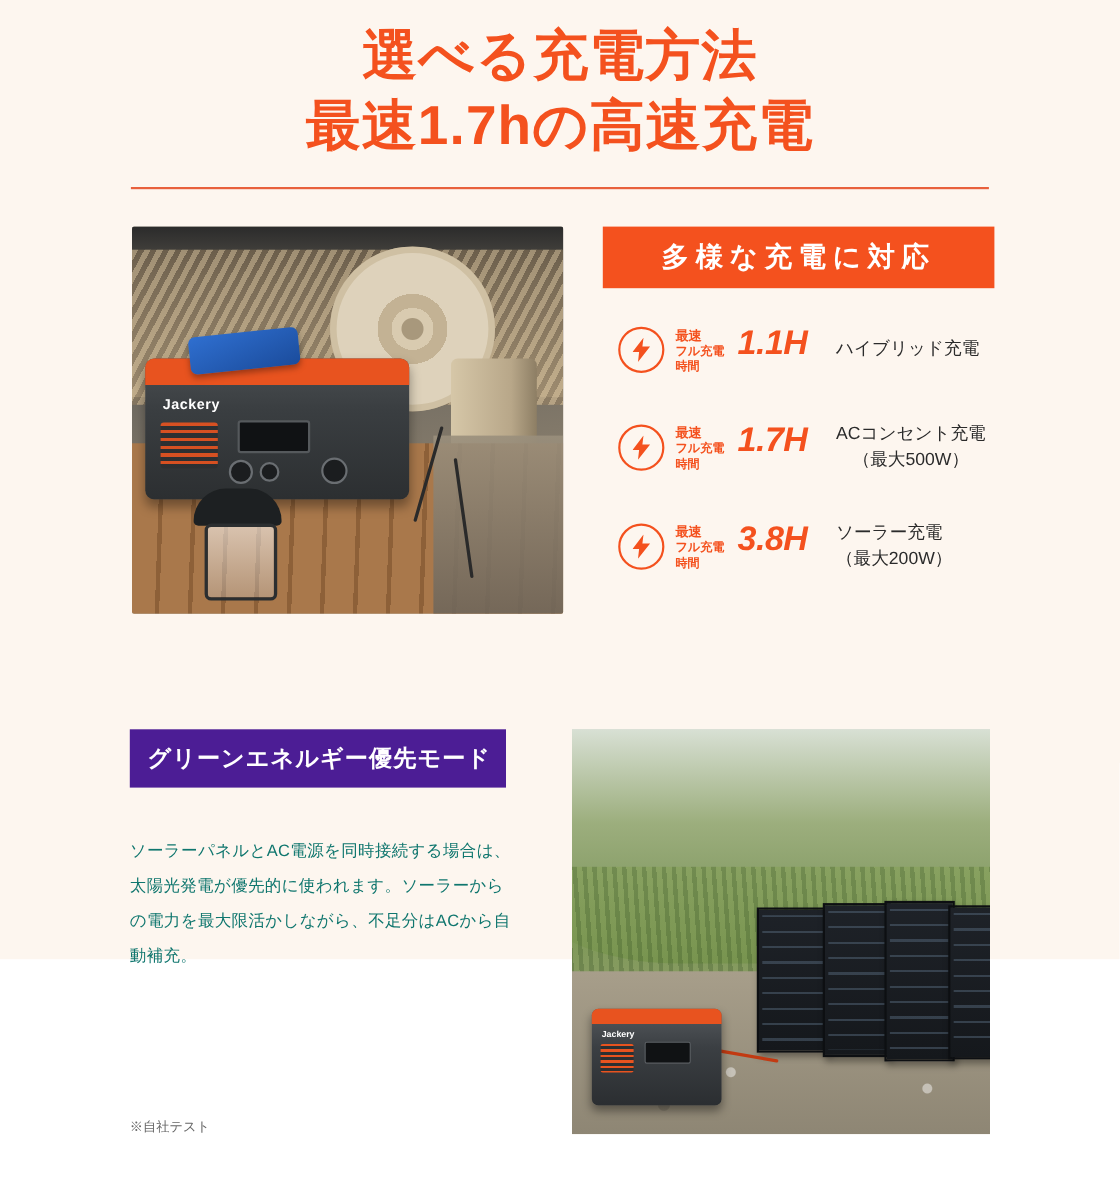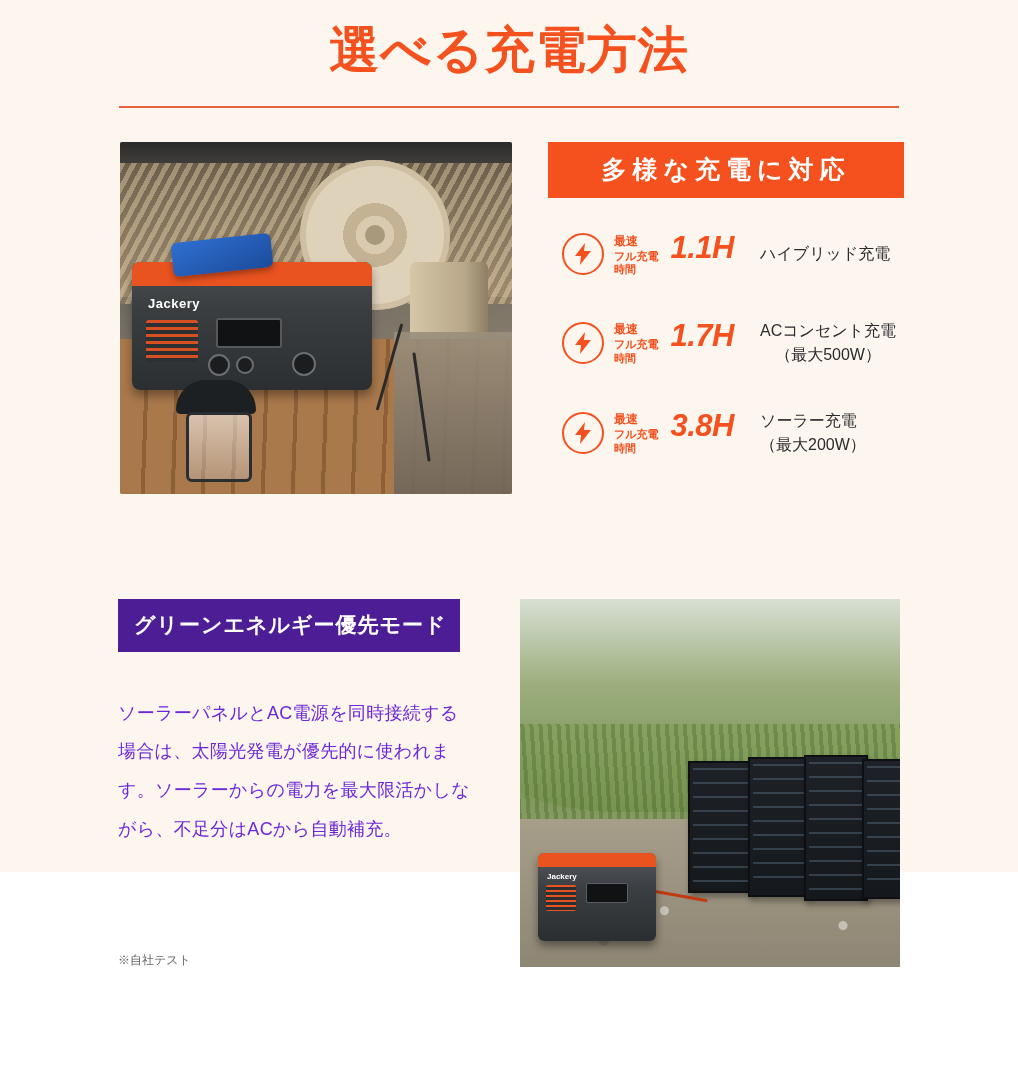--- a/index.html
+++ b/index.html
@@ -223,22 +223,22 @@
     background: #4c1d95;
     color: #fff;
     font-size: 21px;
     font-weight: bold;
     padding: 12px 14px 13px 16px;
     display: inline-block;
     letter-spacing: 1px;
   }
   .green-body {
     margin-top: 42px;
-    color: #6d28d9;
-    font-size: 18px;
+    color: #0f766e;
+    font-size: 15px;
     line-height: 2.15;
     letter-spacing: .3px;
     width: 352px;
   }
   .note {
     position: absolute;
     left: 0;
     top: 330px;
     color: #666;
     font-size: 12px;
@@ -311,20 +311,21 @@
     border-radius: 2px;
   }
 </style>
 </head>
 <body>
 
 <div class="page">
 
   <div class="headline">
     <div class="headline-line headline-line-1">選べる充電方法</div>
+    <div class="headline-line headline-line-2">最速1.7hの高速充電</div>
   </div>
   <div class="divider"></div>
 
   <div class="top-section">
 
     <div class="photo-main">
       <div class="ph-bg-top"></div>
       <div class="ph-wicker"></div>
       <div class="ph-fan"></div>
       <div class="ph-fan-stem"></div>

